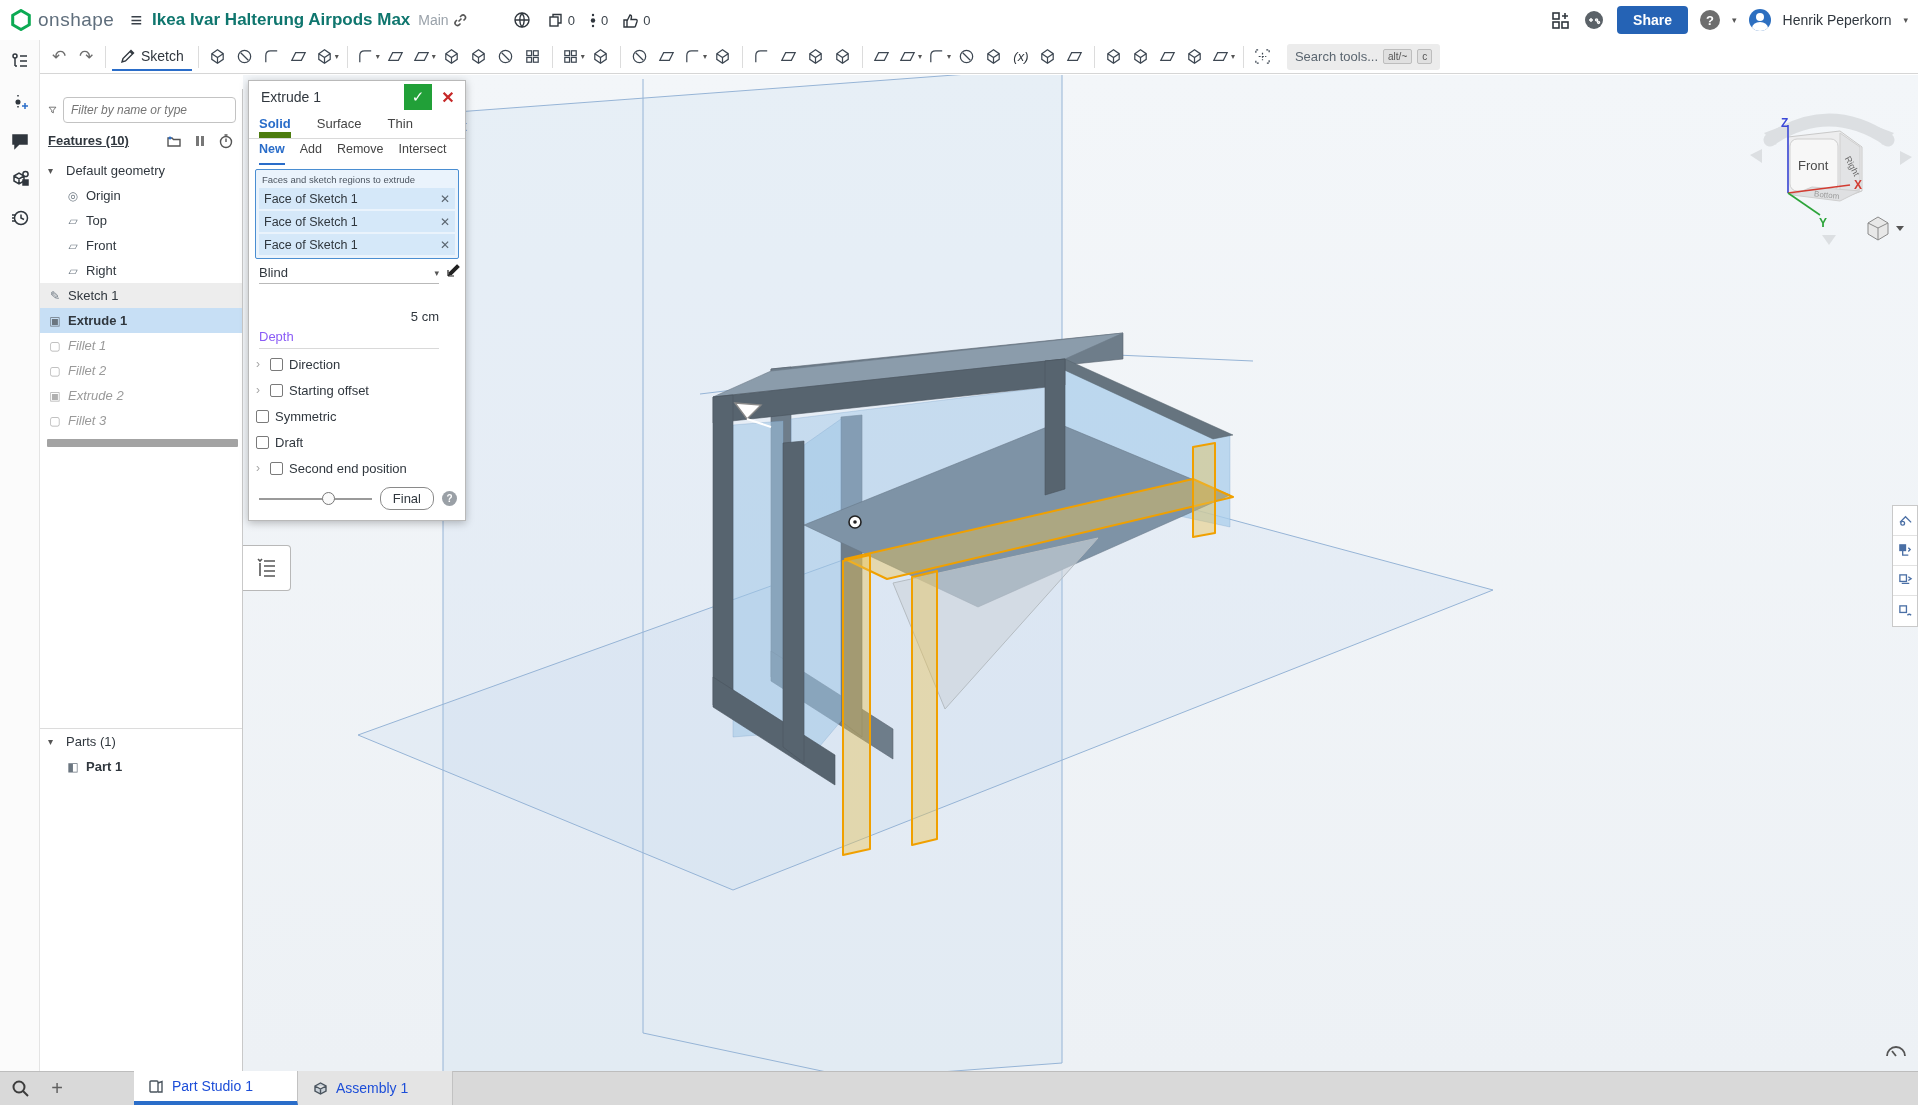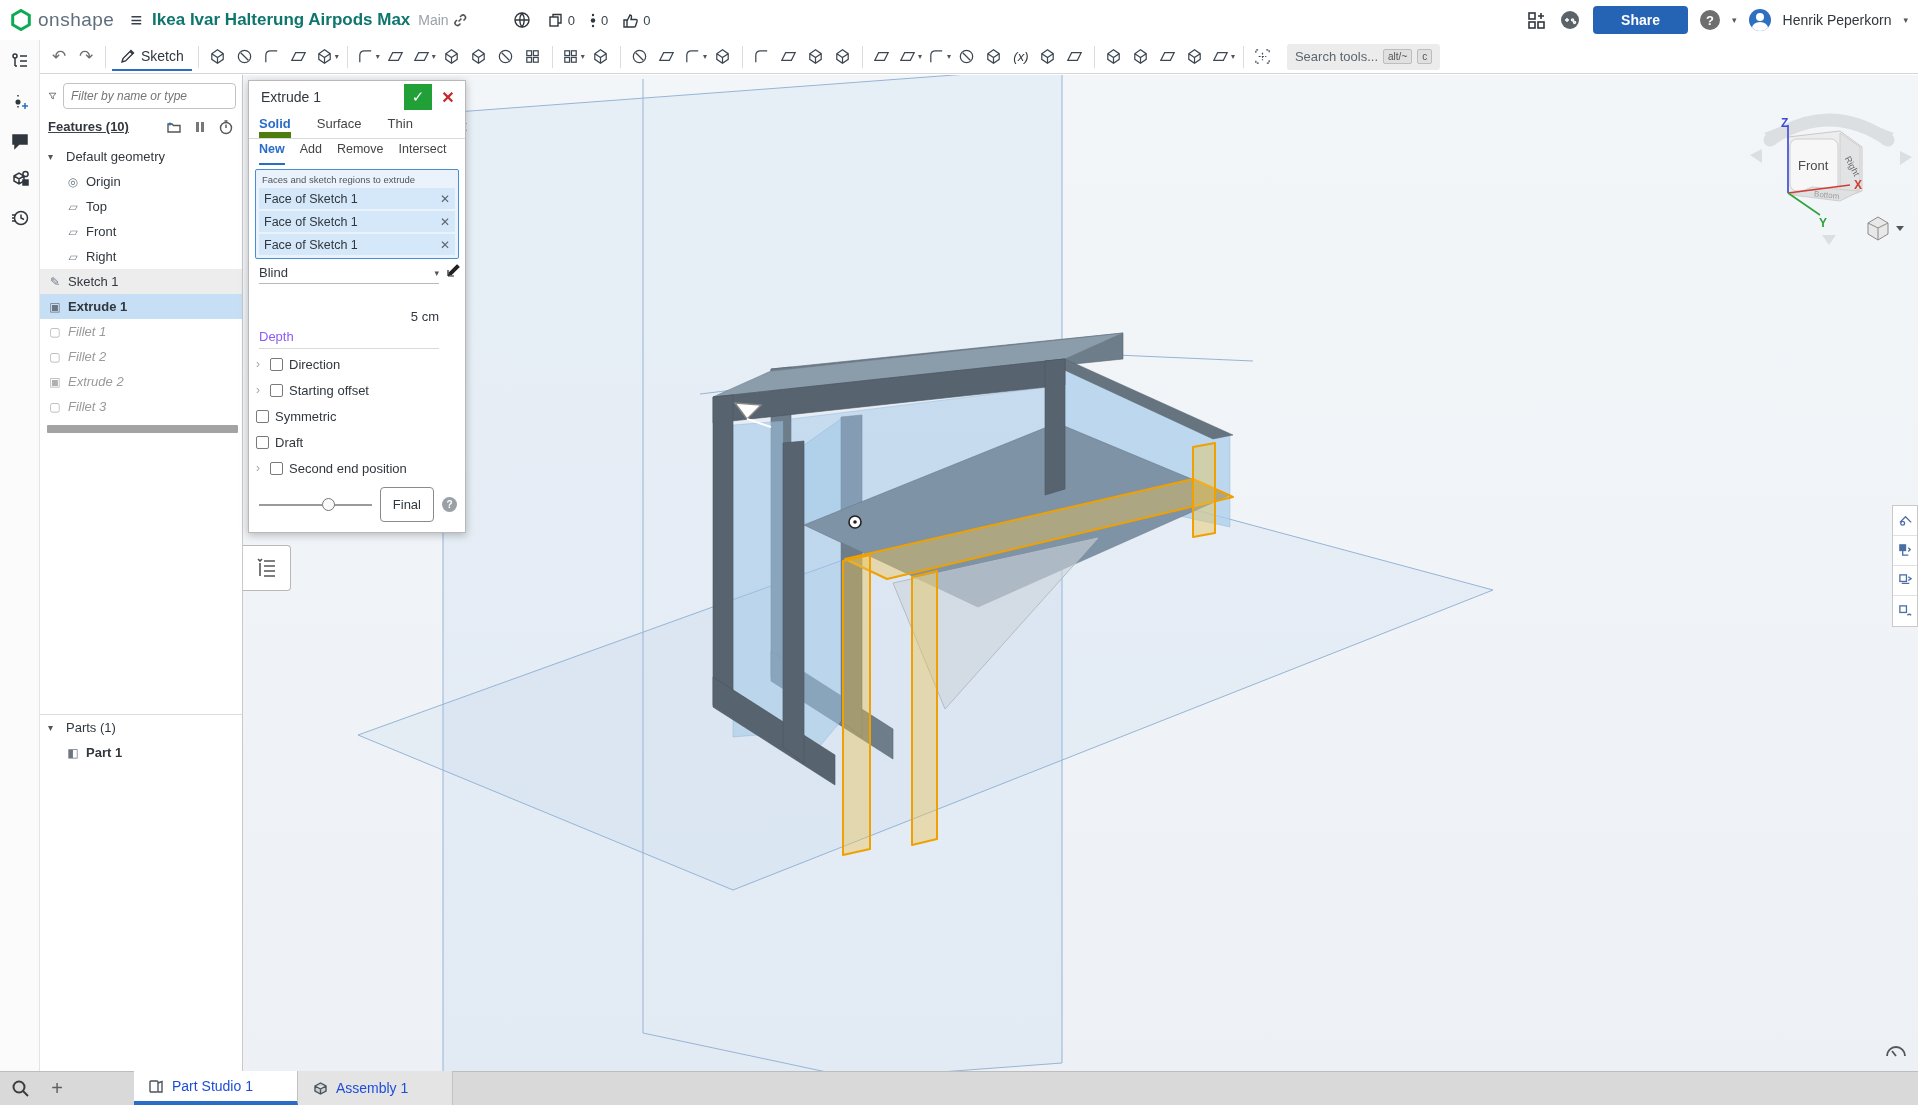--- a/index.html
+++ b/index.html
@@ -11,21 +11,21 @@
     display:flex; align-items:center; padding:0 10px; }
   .logo-wrap { display:flex; align-items:center; gap:6px; }
   .logo-word { font-size:19px; font-weight:500; color:#5f6e7c; letter-spacing:.5px; }
   .hamburger { font-size:20px; color:#394049; margin:0 10px 0 16px; cursor:pointer; }
   .doc-title { font-size:17px; font-weight:700; color:#0f766e; }
   .branch { font-size:14px; color:#9aa2aa; margin-left:8px; }
   .hd-ic { width:22px; height:22px; display:flex; align-items:center; justify-content:center; }
   .hd-stat { display:flex; align-items:center; gap:4px; font-size:13px; color:#3d454d; margin-left:14px; }
   #header-right { margin-left:auto; display:flex; align-items:center; gap:12px; }
   .share-btn { background:#2563b5; color:#fff; font-size:14px; font-weight:600; border:none;
-    border-radius:4px; padding:6px 28px; cursor:pointer; }
+    border-radius:4px; padding:6px 16px; cursor:pointer; }
   .help-circle { width:20px; height:20px; border-radius:50%; background:#6e6e6e; color:#fff;
     font-size:13px; font-weight:700; display:flex; align-items:center; justify-content:center; }
   .avatar { width:22px; height:22px; border-radius:50%; background:#2d6fc0; overflow:hidden; position:relative; }
   .avatar::before { content:""; position:absolute; left:7px; top:4px; width:8px; height:8px; border-radius:50%; background:#fff; }
   .avatar::after { content:""; position:absolute; left:3px; top:13px; width:16px; height:12px; border-radius:50%; background:#fff; }
   .user-name { font-size:14px; color:#30373e; }
   .caret { font-size:9px; color:#555; }
 
   
   #toolbar { position:absolute; left:40px; top:40px; width:1878px; height:34px; background:#fff;
@@ -46,21 +46,21 @@
   .key-chip { background:#e0e0e0; border:1px solid #bdbdbd; border-radius:2px; font-size:10px;
     color:#555; padding:1px 4px; }
 
   
   #left-rail { position:absolute; left:0; top:40px; width:40px; height:1031px; background:#fbfbfb;
     border-right:1px solid #e4e4e4; }
   .rail-btn { width:40px; height:30px; display:flex; align-items:center; justify-content:center; cursor:pointer; }
   .rail-btn svg { width:20px; height:20px; stroke:#30373e; fill:none; stroke-width:1.5; }
 
   
-  #features-panel { position:absolute; left:40px; top:75px; width:203px; height:996px; background:#fff;
+  #features-panel { position:absolute; left:40px; top:89px; width:203px; height:996px; background:#fff;
     border-right:1px solid #c9c9c9; font-size:13px; }
   #filter-row { display:flex; align-items:center; gap:6px; padding:8px 6px 6px 8px; }
   #filter-input { flex:1; border:1px solid #c3c3c3; border-radius:4px; height:26px; padding:0 7px;
     font-size:12px; font-style:italic; color:#9aa2aa; font-family:"Liberation Sans",sans-serif; }
   #features-head { display:flex; align-items:flex-start; gap:10px; padding:4px 8px 6px 8px;text-decoration:underline; }
   #features-label { font-weight:700; font-size:13px; color:#30373e; flex:1; }
   .fh-ic svg { width:16px; height:16px; stroke:#555; fill:none; stroke-width:1.4; }
   .tree-row { display:flex; align-items:center; gap:6px; height:25px; padding-left:8px; cursor:pointer; }
   .tree-row .ti { width:14px; text-align:center; color:#6b7680; font-size:12px; flex:none; }
   .tree-row .lbl { color:#30373e; white-space:nowrap; }
@@ -131,22 +131,22 @@
   .opt-row { display:flex; align-items:center; gap:6px; height:26px; padding:0 10px 0 7px; }
   .opt-exp { color:#a6a6a6; font-size:12px; width:8px; }
   .opt-noexp { width:8px; }
   .cbx { width:13px; height:13px; border:1px solid #7a7a7a; border-radius:2px; background:#fff; flex:none; cursor:pointer; }
   .opt-lbl { color:#30373e; }
   .final-row { display:flex; align-items:center; padding:6px 8px 10px 10px; gap:8px; }
   .slider { position:relative; flex:1; height:14px; cursor:pointer; }
   .slider .track { position:absolute; left:0; right:0; top:6px; height:2px; background:#9a9a9a; }
   .slider .knob { position:absolute; left:56%; top:0; width:13px; height:13px; border-radius:50%;
     background:#fafafa; border:1.5px solid #777; }
-  .final-btn { border:1px solid #8a8a8a; border-radius:4px; background:#fff; font-size:13px; color:#30373e;
-    padding:9px 12px; cursor:pointer; font-family:"Liberation Sans",sans-serif; }
+  .final-btn { border:1px solid #8a8a8a; border-radius:10px; background:#fff; font-size:13px; color:#30373e;
+    padding:3px 12px; cursor:pointer; font-family:"Liberation Sans",sans-serif; }
   .dlg-help { width:15px; height:15px; border-radius:50%; background:#9aa0a6; color:#fff; font-size:10px;
     font-weight:700; display:flex; align-items:center; justify-content:center; }
 
   
   #bottom-bar { position:absolute; left:0; top:1071px; width:1918px; height:34px; background:#d9d9d9;
     border-top:1px solid #bdbdbd; display:flex; align-items:flex-end; }
   #tab-search { width:40px; height:34px; display:flex; align-items:center; justify-content:center; cursor:pointer; }
   #tab-search svg { width:20px; height:20px; stroke:#3c3c3c; fill:none; stroke-width:2; }
   #tab-add { width:34px; height:34px; display:flex; align-items:center; justify-content:center;
     font-size:20px; color:#5f5f5f; cursor:pointer; }

